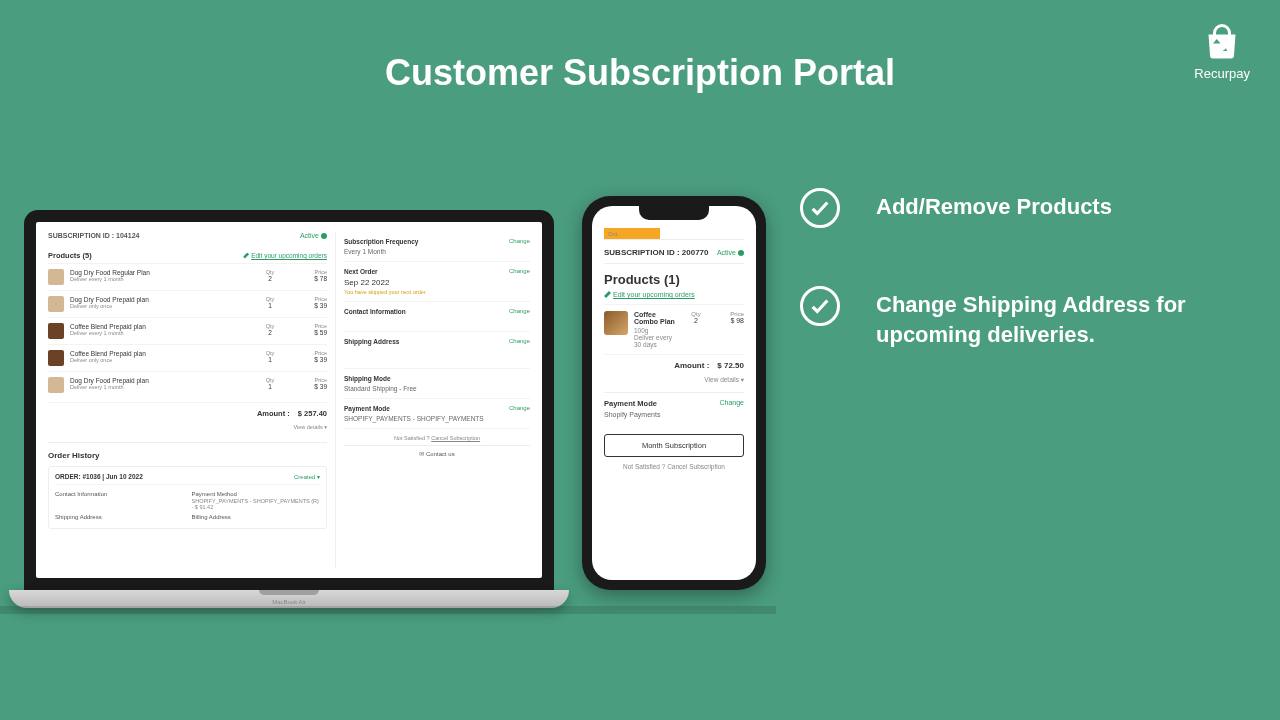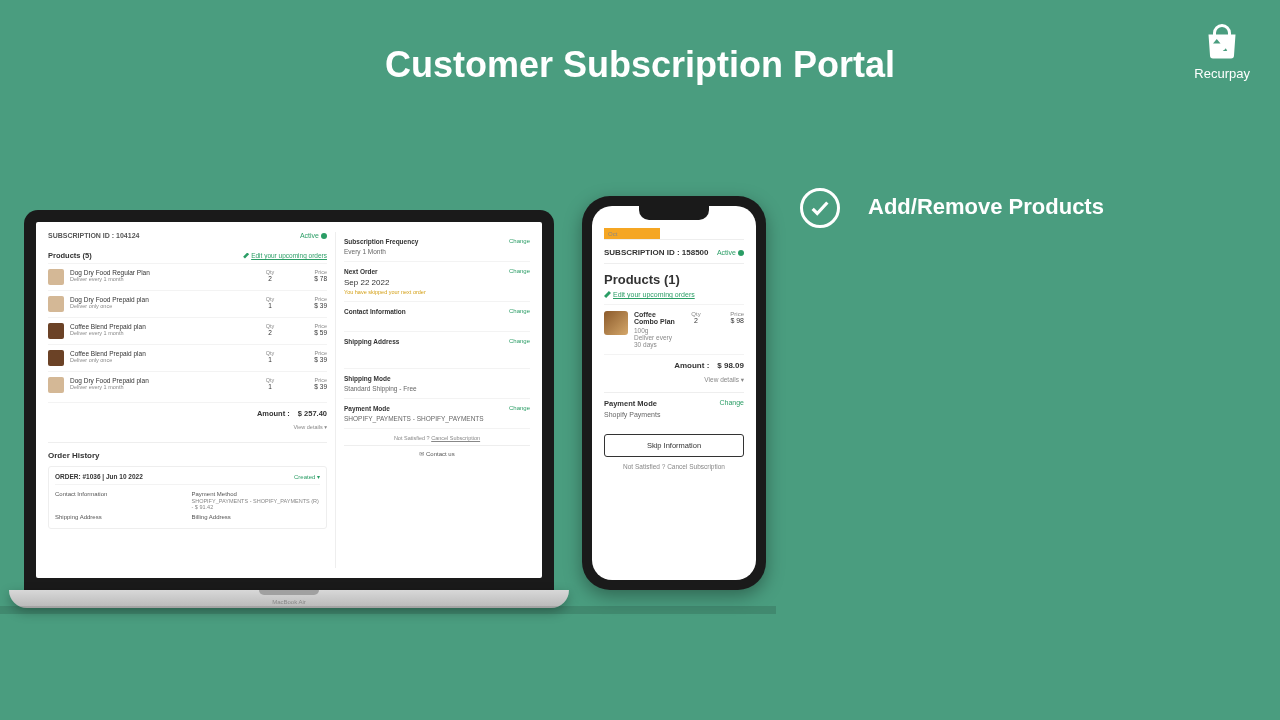--- a/index.html
+++ b/index.html
@@ -6,21 +6,21 @@
     body {
       width: 1280px;
       height: 720px;
       background: #4a9d7f;
       font-family: -apple-system, BlinkMacSystemFont, 'Segoe UI', sans-serif;
       position: relative;
       overflow: hidden;
     }
     .title {
       position: absolute;
-      top: 44px;
+      top: 52px;
       left: 50%;
       transform: translateX(-50%);
       color: white;
       font-size: 36px;
       font-weight: 600;
     }
     .logo {
       position: absolute;
       top: 24px;
       right: 30px;
@@ -170,21 +170,21 @@
     .ph-skip-btn { border:1px solid #333; border-radius:3px; text-align:center; padding:6px; font-size:7.5px; font-weight:500; margin-top:10px;}
     .ph-not-sat { text-align:center; font-size:6.5px; color:#888; margin-top:6px;}
     
     .features {
       position: absolute;
       left: 800px;
       top: 188px;
       width: 440px;
       color: white;
     }
-    .feature { display: flex; align-items: flex-start; gap: 28px; margin-bottom: 58px; }
+    .feature { display: flex; align-items: flex-start; gap: 36px; margin-bottom: 58px; }
     .check-icon {
       width: 40px; height: 40px; border: 3px solid white; border-radius: 50%;
       display: flex; align-items: center; justify-content: center; flex-shrink: 0;
     }
     .check-icon svg { width: 22px; height: 22px; stroke: white; stroke-width: 3.5; fill: none; }
     .feature-text { font-size: 22px; font-weight: 600; line-height: 1.35; padding-top: 4px; }
     .shelf { position:absolute; left:0; top:606px; width:776px; height:8px; background:rgba(0,0,0,0.12);}
   </style>
 </head>
 <body>
@@ -363,21 +363,21 @@
       <span class="laptop-caption">MacBook Air</span>
     </div>
 </div>
 
 <div class="phone">
   <div class="phone-screen">
     <div class="phone-notch"></div>
     <div class="phone-content">
       <div class="ph-topbar">Oct</div>
       <div class="ph-sub-header">
-        <span class="ph-sub-id"><span>SUBSCRIPTION ID :</span> <span>158500</span></span>
+        <span class="ph-sub-id"><span>SUBSCRIPTION ID :</span> <span>200770</span></span>
         <span class="ph-active">Active</span>
       </div>
       <div class="ph-prod-title">Products (1)</div>
       <div class="ph-edit">Edit your upcoming orders</div>
       <div class="ph-prod-row">
         <div class="ph-thumb"></div>
         <div class="ph-prod-info">
           <div class="ph-prod-name">Coffee Combo Plan</div>
           <div class="ph-prod-sub" style="white-space:pre-line">100g
 Deliver every 30 days</div>
@@ -386,40 +386,48 @@
             <div class="ph-label">Qty</div>
             <div>2</div>
           </div>
         <div class="ph-price">
             <div class="ph-label">Price</div>
             <div>$ 98</div>
           </div>
       </div>
       <div class="ph-amount">
           <span>Amount   :</span>
-          <span>$ 98.09</span>
+          <span>$ 72.50</span>
         </div>
       <div class="ph-vd">View details  ▾</div>
       <div class="ph-pm-section">
         <div class="ph-pm-header">
             <span>Payment Mode</span>
             <span class="change-link" style="font-size:7px">Change</span>
           </div>
         <div class="ph-pm-val">Shopify Payments</div>
       </div>
-      <div class="ph-skip-btn">Skip Information</div>
+      <div class="ph-skip-btn">Month Subscription</div>
       <div class="ph-not-sat"><span>Not Satisfied ?</span> <span style="color:#888">Cancel Subscription</span></div>
     </div>
   </div>
 </div>
 
 <div class="shelf"></div>
 
 <div class="features">
   <div class="feature">
     <div class="check-icon">
         <svg viewBox="0 0 24 24">
           <polyline points="4,13 9,18 20,6"></polyline>
         </svg>
       </div>
     <div class="feature-text">Add/Remove Products</div>
   </div>
+  <div class="feature">
+    <div class="check-icon">
+        <svg viewBox="0 0 24 24">
+          <polyline points="4,13 9,18 20,6"></polyline>
+        </svg>
+      </div>
+    <div class="feature-text">Change Shipping Address for upcoming deliveries.</div>
+  </div>
 </div>
 
 </body></html>

